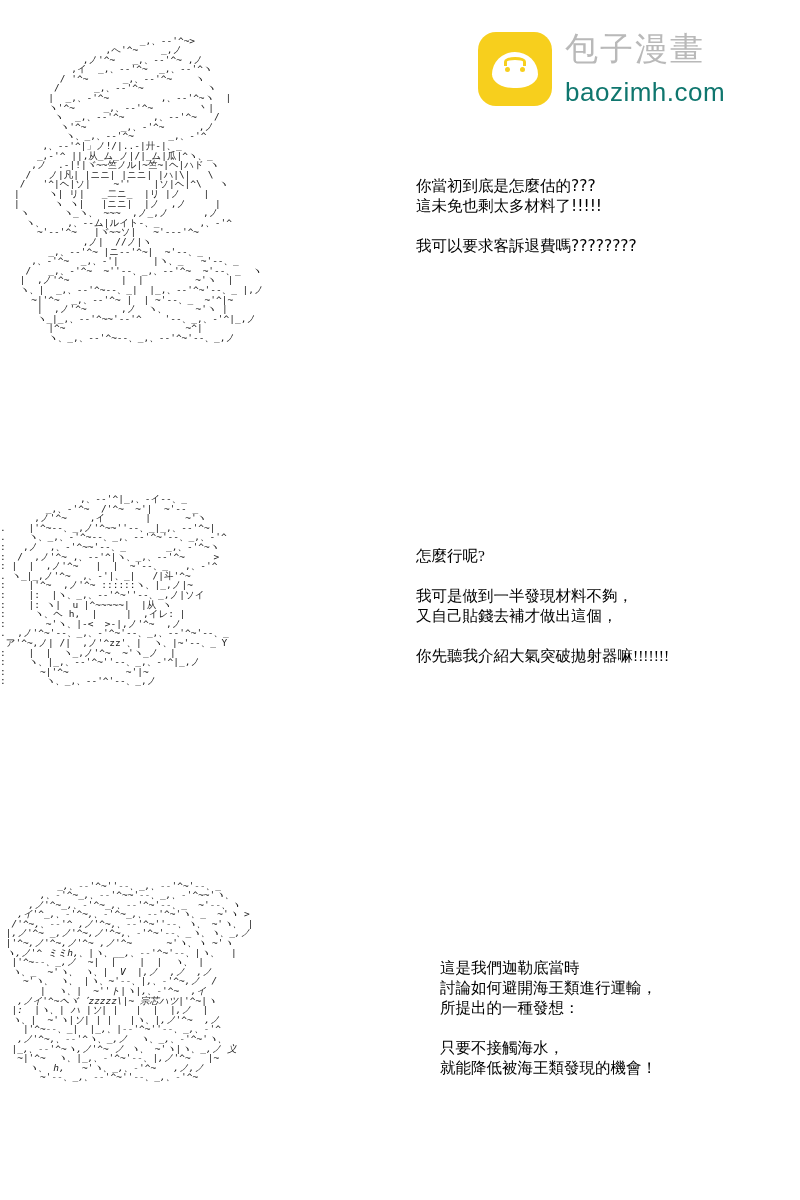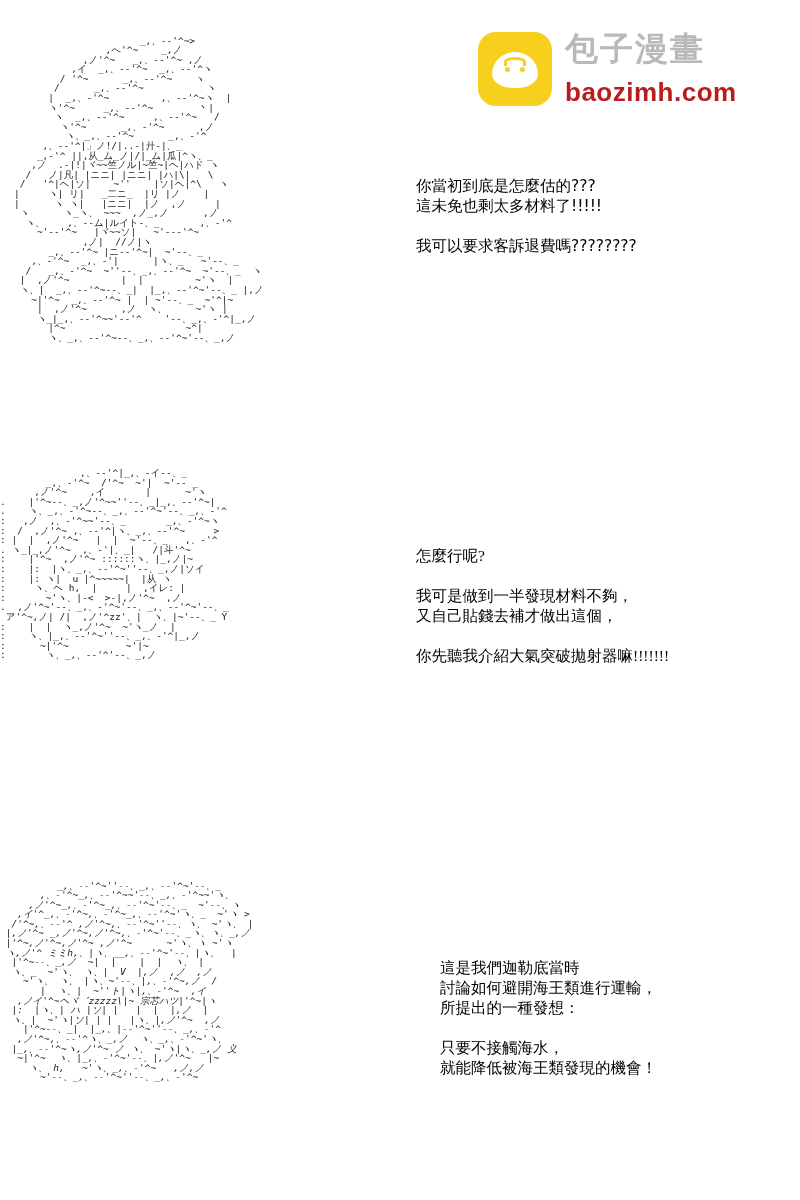--- a/index.html
+++ b/index.html
@@ -70,42 +70,42 @@
     box-sizing: border-box;
   }
   .wm-text {
     margin-left: 13px;
     line-height: 1.05;
   }
   .wm-cn {
     font-size: 33px;
     letter-spacing: 2px;
     color: #b9b9b9;
-    font-weight: bold;
+    font-weight: normal;
   }
   .wm-en {
     font-size: 26px;
     letter-spacing: 0.5px;
-    color: #b91c1c;
-    font-weight: bold;
+    color: #0f766e;
+    font-weight: normal;
     margin-top: 13px;
   }
 
   
   .ascii {
     position: absolute;
     font-family: "DejaVu Sans Mono", monospace;
     font-size: 9.5px;
     line-height: 9.6px;
     white-space: pre;
     color: #1a1a1a;
     letter-spacing: 0px;
   }
   #art-1 { left: 14px;  top: 26px;  }
-  #art-2 { left: 0px;   top: 432px; margin-top: 36px; }
+  #art-2 { left: 0px;   top: 458px; margin-top: 36px; }
   #art-3 { left: 0px;   top: 871px; font-style: italic; }
 
   
   .dialogue {
     position: absolute;
     font-family: "DejaVu Sans", "Liberation Sans", sans-serif;
     font-size: 15.5px;
     line-height: 20px;
     color: #000000;
     white-space: pre-line;

